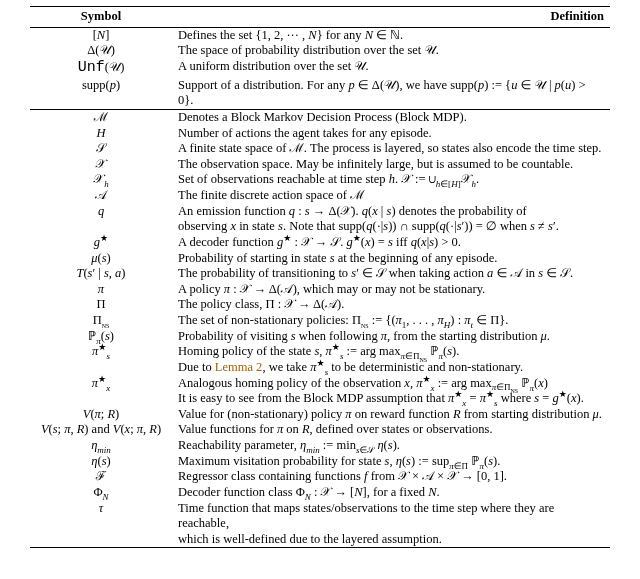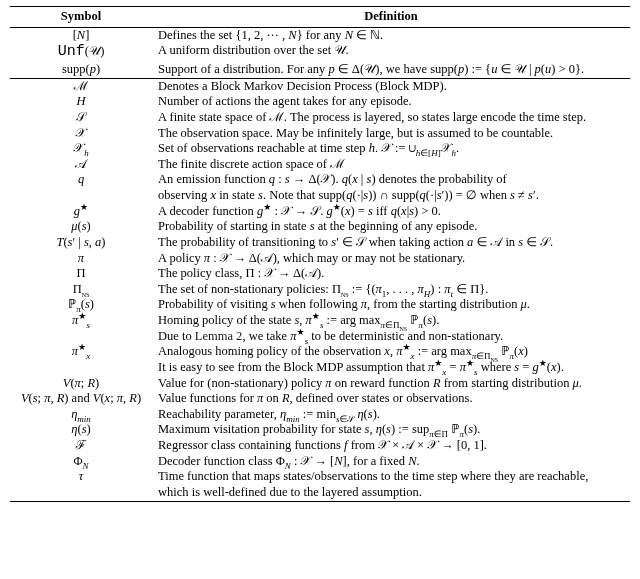--- a/index.html
+++ b/index.html
@@ -1,25 +1,25 @@
 <!DOCTYPE html>
 <html><head>
 <meta charset="utf-8">
 <style>
   html,body{margin:0;padding:0;background:#fff;color:#000;}
   body{font-family:"Times New Roman",Times,serif;font-size:12.5px;line-height:1.25;width:640px;height:579px;overflow:hidden;}
-  .wrap{padding:6px 10px;}
+  .wrap{padding:6px 30px;}
   table{border-collapse:collapse;width:100%;}
-  th{font-weight:bold;text-align:center;border-top:1.2px solid #000;border-bottom:0.7px solid #000;padding:2px 6px 2px 6px;}
+  th{font-weight:bold;text-align:right;border-top:1.2px solid #000;border-bottom:0.7px solid #000;padding:2px 6px 2px 6px;}
   td{padding:0 6px 0 6px;vertical-align:top;}
   .sym{width:130px;text-align:center;white-space:nowrap;}
   .sym .inner{display:inline-block;text-align:center;width:100%;}
   .hr td{border-top:0.7px solid #000;}
   .end td{border-bottom:1.2px solid #000;}
-  .link{color:#0f172a;}
+  .link{color:#a16207;}
   .tt{font-family:"Courier New",Courier,monospace;font-size:15px;}
   sub,sup{line-height:0;font-size:9px;}
   .sc{font-variant:small-caps;}
   th.sym{text-align:center;}
 </style>
 </head>
 <body>
 <div class="wrap">
 
 <table>
@@ -28,38 +28,42 @@
       <th class="sym">Symbol</th>
       <th>Definition</th>
     </tr>
   </thead>
   <tbody id="tbody">
         <tr>
           <td class="sym"><span class="inner">[<i>N</i>]</span></td>
           <td>Defines the set {1, 2, ··· , <i>N</i>} for any <i>N</i> ∈ ℕ.</td>
         </tr>
         <tr>
+          <td class="sym"><span class="inner">Δ(𝒰)</span></td>
+          <td>The space of probability distribution over the set 𝒰.</td>
+        </tr>
+        <tr>
           <td class="sym"><span class="inner"><span class="tt">Unf</span>(𝒰)</span></td>
           <td>A uniform distribution over the set 𝒰.</td>
         </tr>
         <tr>
           <td class="sym"><span class="inner">supp(<i>p</i>)</span></td>
           <td>Support of a distribution. For any <i>p</i> ∈ Δ(𝒰), we have supp(<i>p</i>) := {<i>u</i> ∈ 𝒰 | <i>p</i>(<i>u</i>) &gt; 0}.</td>
         </tr>
         <tr class="hr">
           <td class="sym"><span class="inner">ℳ</span></td>
           <td>Denotes a Block Markov Decision Process (Block MDP).</td>
         </tr>
         <tr>
           <td class="sym"><span class="inner"><i>H</i></span></td>
           <td>Number of actions the agent takes for any episode.</td>
         </tr>
         <tr>
           <td class="sym"><span class="inner">𝒮</span></td>
-          <td>A finite state space of ℳ. The process is layered, so states large encode the time step.</td>
+          <td>A finite state space of ℳ. The process is layered, so states also encode the time step.</td>
         </tr>
         <tr>
           <td class="sym"><span class="inner">𝒳</span></td>
           <td>The observation space. May be infinitely large, but is assumed to be countable.</td>
         </tr>
         <tr>
           <td class="sym"><span class="inner">𝒳<sub><i>h</i></sub></span></td>
           <td>Set of observations reachable at time step <i>h</i>. 𝒳 := ∪<sub><i>h</i>∈[<i>H</i>]</sub>𝒳<sub><i>h</i></sub>.</td>
         </tr>
         <tr>

